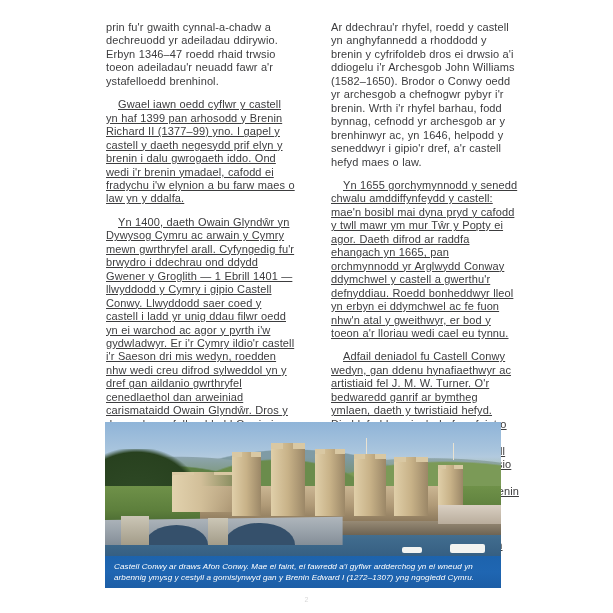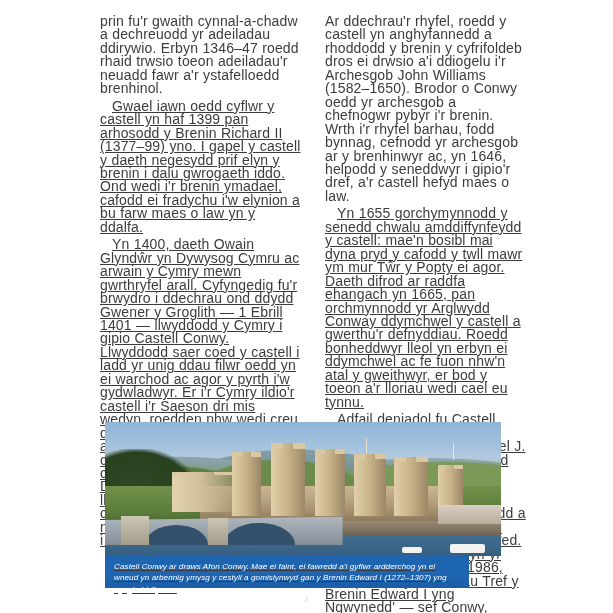--- a/index.html
+++ b/index.html
@@ -26,22 +26,22 @@
     left: 96px;
     top: 11px;
     width: 434px;
     display: flex;
     gap: 16px;
   }
   .col {
     width: 209px;
   }
   .col p {
-    margin: 4px;
-    font-size: 14px;
+    margin: 10px;
+    font-size: 11px;
     line-height: 13.45px;
     text-align: left;
     letter-spacing: 0.01em;
     color: #3c3c3e;
     word-spacing: 0.02em;
   }
   .col p.indent {
     text-indent: 12px;
     text-decoration: underline;
   }
@@ -173,26 +173,25 @@
     bottom: 2%;
     background: #f2f3f0;
     border-radius: 2px;
   }
   .b1 { right: 4%; width: 9%; height: 7%; }
   .b2 { right: 20%; width: 5%; height: 4.5%; }
   .caption-band {
     position: absolute;
     left: 0;
     top: 134px;
-    width: 364px;
+    width: 396px;
     height: 32px;
     background: linear-gradient(180deg, #1d63ad 0%, #1f66b2 50%, #1c5ea6 100%);
     box-sizing: border-box;
     padding: 5px 9px 0 9px;
-    text-decoration: underline;
   }
   .caption-text {
     margin: 0;
     font-size: 8.1px;
     line-height: 11.4px;
     font-style: italic;
     color: #ffffff;
     letter-spacing: 0.01em;
   }
   .page-number {

